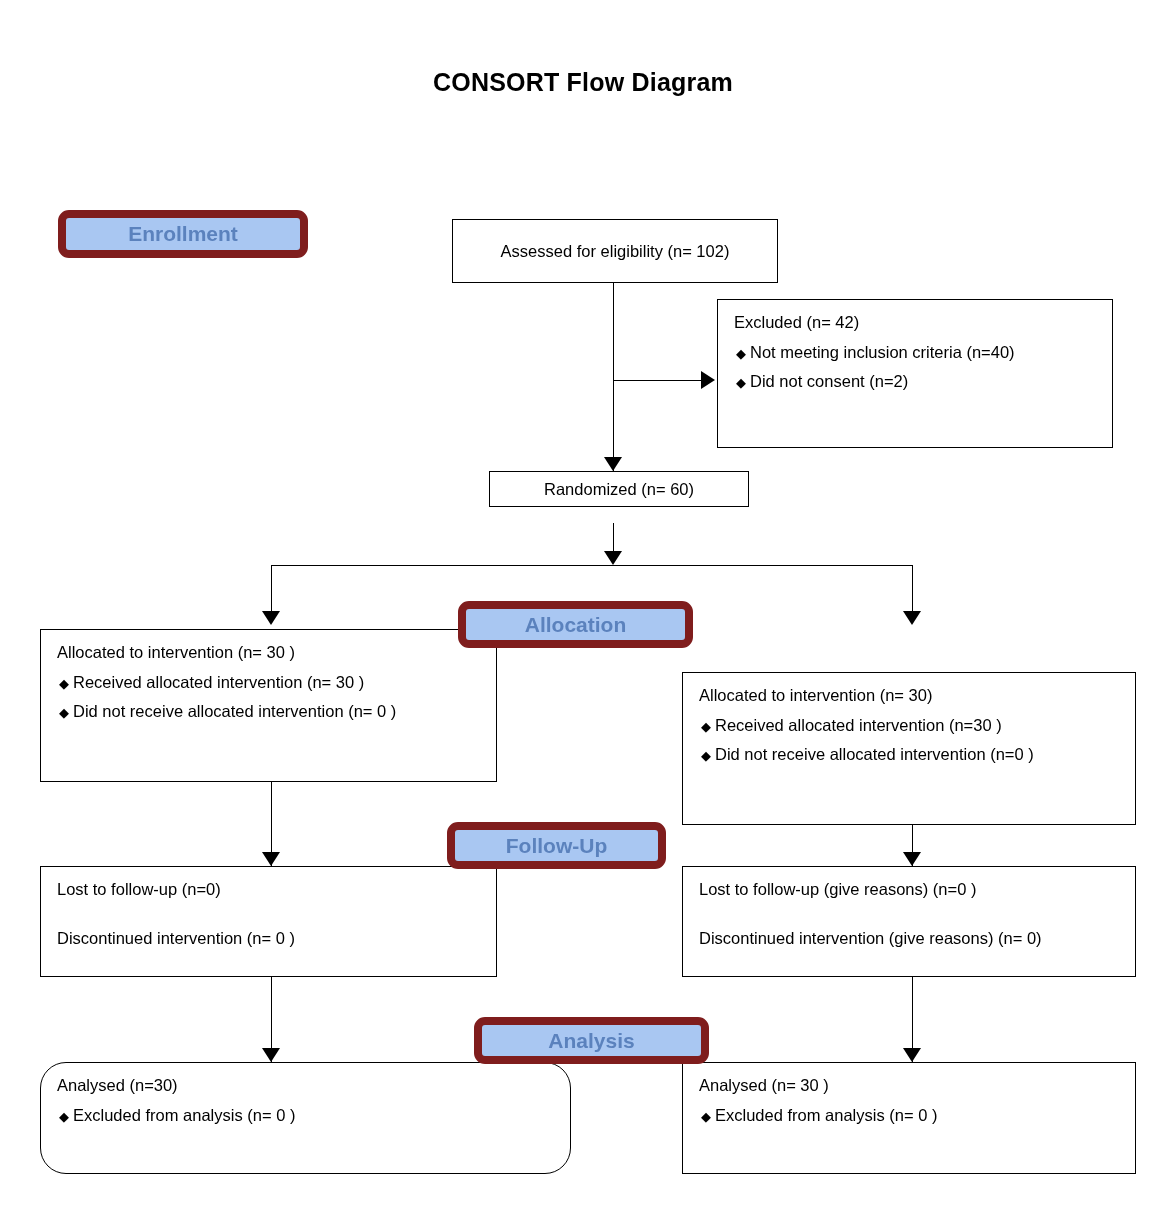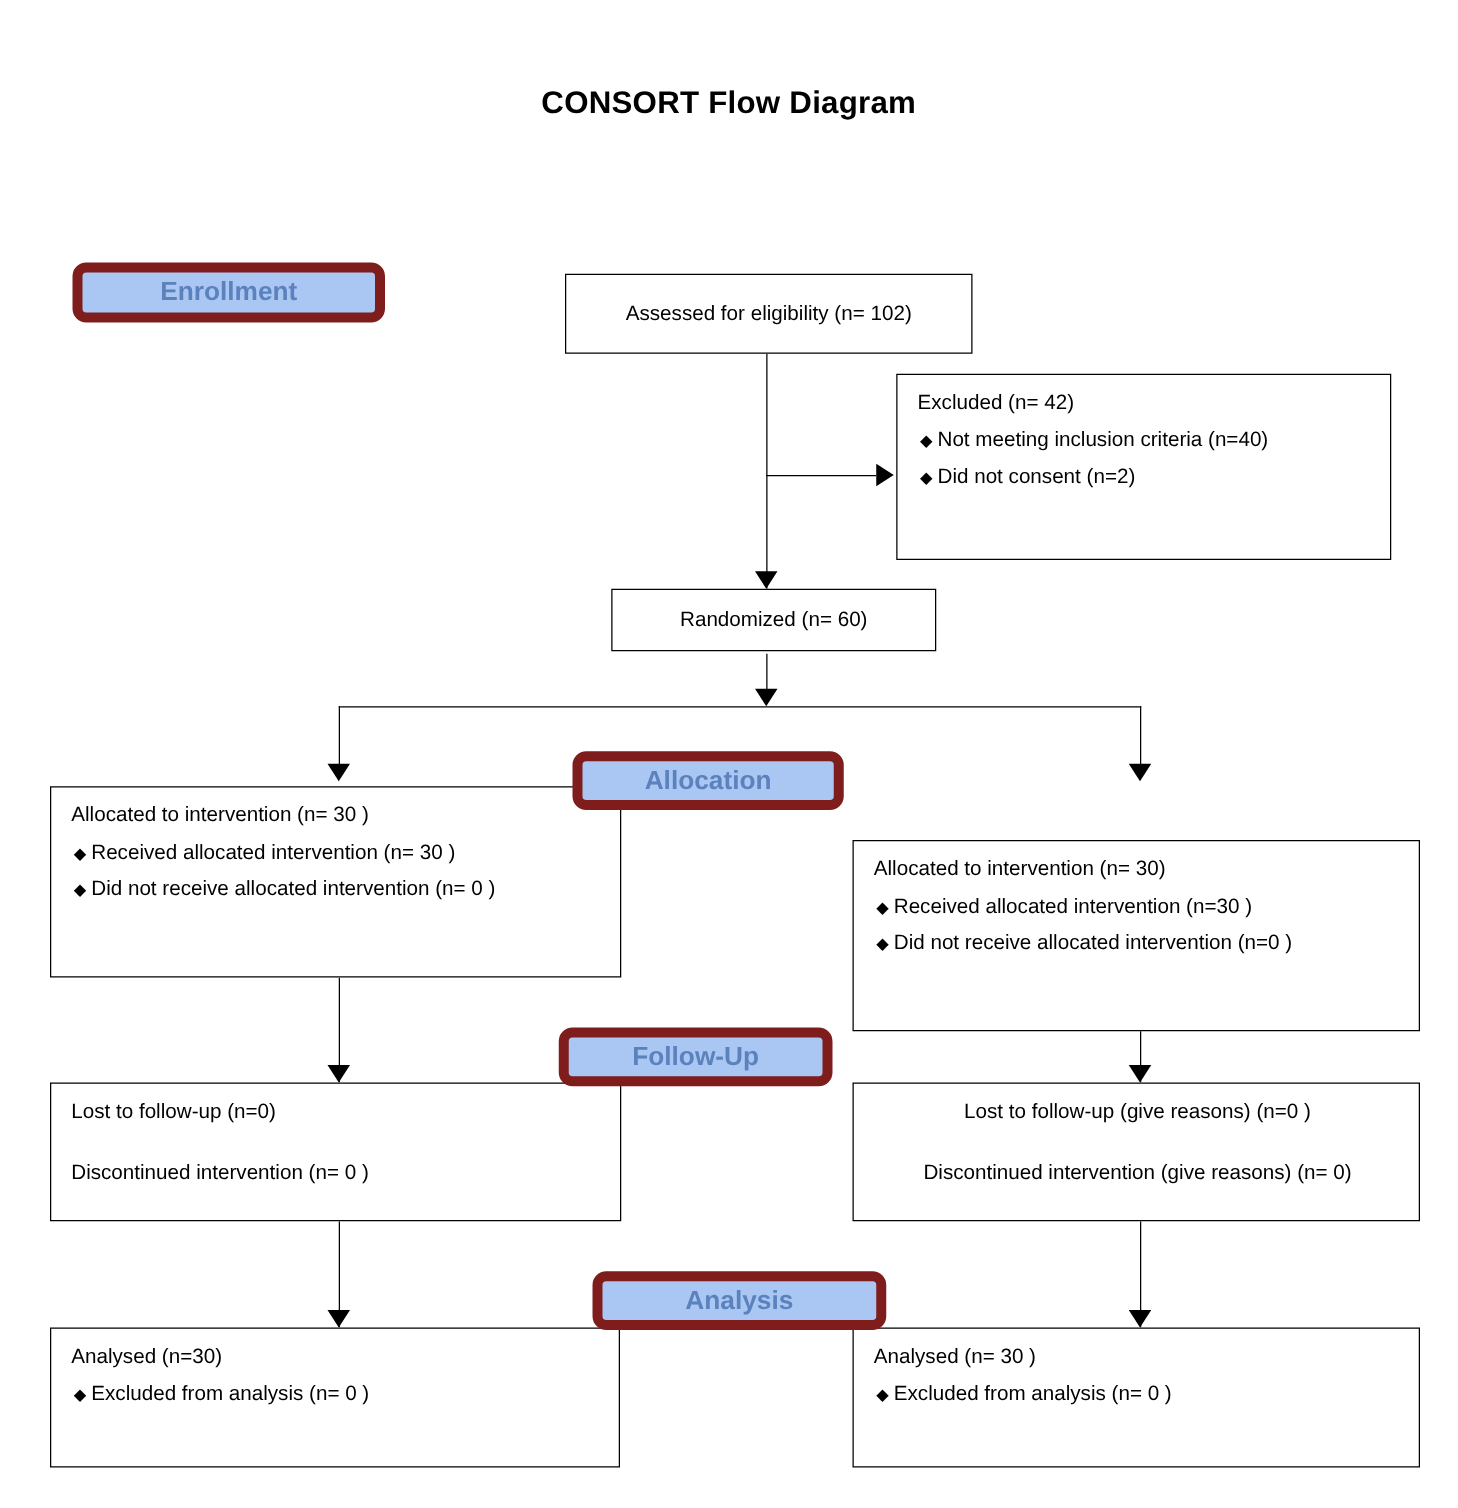--- a/index.html
+++ b/index.html
@@ -118,21 +118,21 @@
 <body>
 
 <div id="page">
 
   <div class="title">CONSORT Flow Diagram</div>
 
   <div class="stage-pill" style="left:58px; top:210px; width:250px; height:48px;">
     <span>Enrollment</span>
   </div>
 
-  <div class="stage-pill" style="left:458px; top:601px; width:217px; height:47px;justify-content:center;">
+  <div class="stage-pill" style="left:458px; top:601px; width:235px; height:47px;justify-content:center;">
     <span>Allocation</span>
   </div>
 
   <div class="stage-pill" style="left:447px; top:822px; width:219px; height:47px;">
     <span>Follow-Up</span>
   </div>
 
   <div class="stage-pill" style="left:474px; top:1017px; width:235px; height:47px;justify-content:center;">
     <span>Analysis</span>
   </div>
@@ -150,21 +150,21 @@
   <div class="arrow-right" style="left:701px; top:371px;"></div>
 
   <div class="box" style="left:717px; top:299px; width:396px; height:149px;">
     <div class="inner">
       <div class="line">Excluded  (n= 42)</div>
       <div class="line bullet"><span class="dia">◆</span><span>Not meeting inclusion criteria (n=40)</span></div>
       <div class="line bullet"><span class="dia">◆</span><span>Did not consent (n=2)</span></div>
     </div>
   </div>
 
-  <div class="box center-text" style="left:489px; top:471px; width:260px; height:50px;">
+  <div class="box center-text" style="left:489px; top:471px; width:260px; height:36px;">
     <div class="inner">
       <div class="line">Randomized (n= 60)</div>
     </div>
   </div>
 
   <div class="vline" style="left:613px; top:523px; height:40px;"></div>
   <div class="arrow-down" style="left:604px; top:551px;"></div>
 
   <div class="hline" style="left:271px; top:565px; width:642px;"></div>
 
@@ -196,34 +196,34 @@
   <div class="vline" style="left:912px; top:782px; height:84px;"></div>
   <div class="arrow-down" style="left:903px; top:852px;"></div>
 
   <div class="box" style="left:40px; top:866px; width:457px; height:111px;">
     <div class="inner">
       <div class="line gap">Lost to follow-up  (n=0)</div>
       <div class="line gap">Discontinued intervention  (n= 0 )</div>
     </div>
   </div>
 
-  <div class="box" style="left:682px; top:866px; width:454px; height:111px;text-align:center;">
+  <div class="box" style="left:682px; top:866px; width:454px; height:111px;">
     <div class="inner">
       <div class="line gap">Lost to follow-up (give reasons) (n=0 )</div>
       <div class="line gap">Discontinued intervention (give reasons) (n= 0)</div>
     </div>
   </div>
 
   <div class="vline" style="left:271px; top:977px; height:85px;"></div>
   <div class="arrow-down" style="left:262px; top:1048px;"></div>
 
   <div class="vline" style="left:912px; top:977px; height:85px;"></div>
   <div class="arrow-down" style="left:903px; top:1048px;"></div>
 
-  <div class="box" style="left:40px; top:1062px; width:456px; height:112px;">
+  <div class="box" style="left:40px; top:1062px; width:531px; height:112px;border-radius:26px;">
     <div class="inner">
       <div class="line">Analysed  (n=30)</div>
       <div class="line bullet"><span class="dia">◆</span><span>Excluded from analysis  (n= 0 )</span></div>
     </div>
   </div>
 
   <div class="box" style="left:682px; top:1062px; width:454px; height:112px;">
     <div class="inner">
       <div class="line">Analysed  (n= 30 )</div>
       <div class="line bullet"><span class="dia">◆</span><span>Excluded from analysis  (n= 0 )</span></div>

